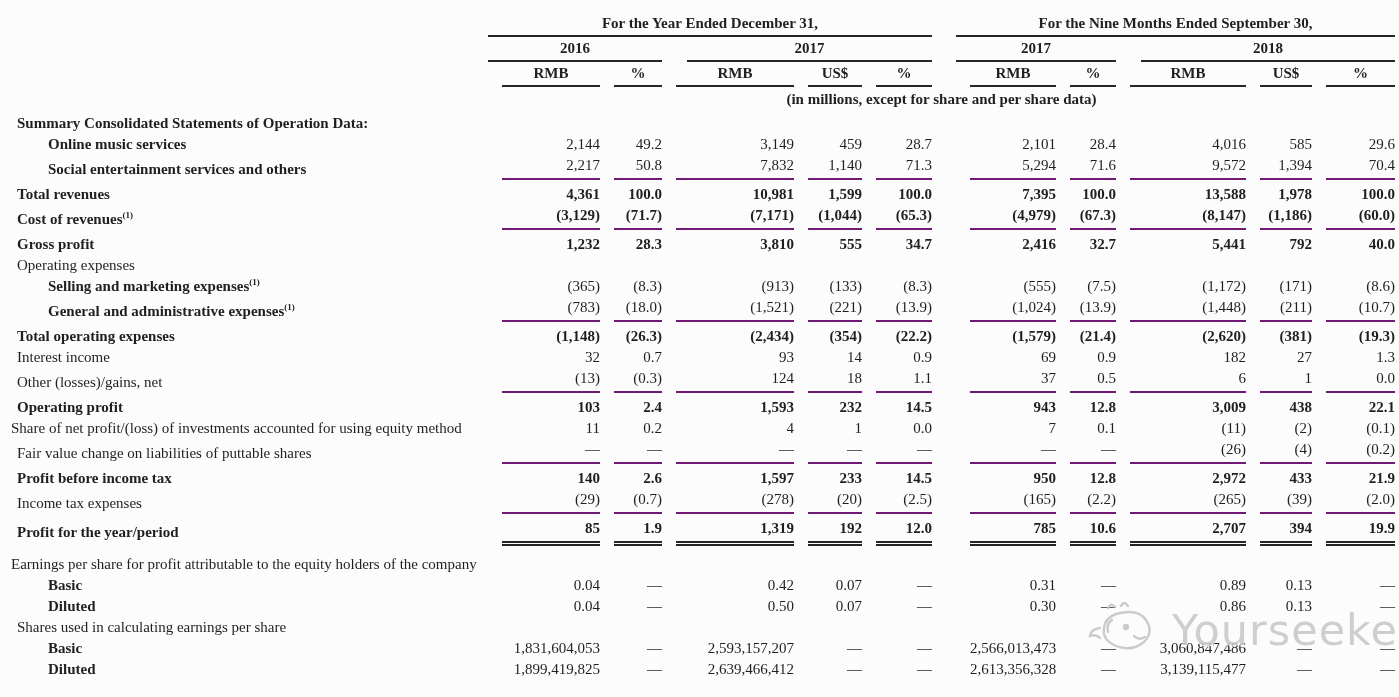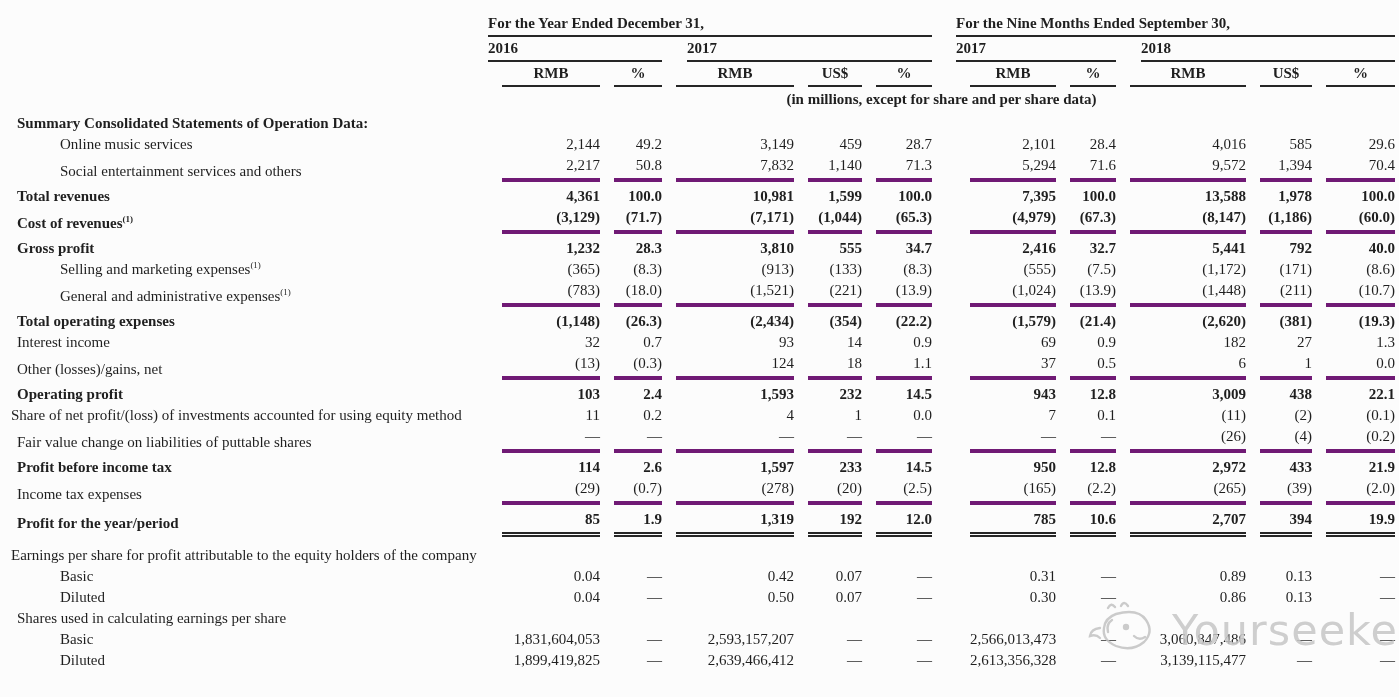--- a/index.html
+++ b/index.html
@@ -20,41 +20,41 @@
     font-size:15px;
   }
   td { padding:0; vertical-align:bottom; line-height:21px; overflow:visible; }
   td:last-child { padding-right:4px; }
   td.label { text-align:left; }
   td.num { text-align:right; padding-left:14px; }
   td.sp { }
   .cw { display:block; width:100%; }
   
   tr.hdr td { font-weight:bold; line-height:22px; }
-  .ghead { }
+  .ghead { text-align:center; }
   .ghead .ulw { border-bottom:2.5px solid #262626; padding-bottom:1px; display:block; }
   .uhead { text-align:center; padding-left:14px; }
   .uhead .ulw { border-bottom:2px solid #262626; padding-bottom:1px; display:block; }
   .ml { margin-left:25px; }
   .note { font-weight:bold; text-align:center; padding:1px 0 3px 0; line-height:20px; }
   
   tr.bold td { font-weight:bold; }
-  tr.ul td.num .cw { border-bottom:4px solid #701a75; padding-bottom:2px; }
+  tr.ul td.num .cw { border-bottom:2px solid #701a75; padding-bottom:2px; }
   tr.dul td.num .cw {
     border-bottom:2px solid #262626; padding-bottom:2px;
     position:relative;
   }
   tr.dul td.num .cw::after {
     content:""; position:absolute; left:0; right:0; bottom:-5px;
     border-bottom:2px solid #262626;
   }
   tr.gapsm > td { padding-top:4px; }
   tr.gaplg > td { padding-top:11px; }
   .flush { padding-left:17px; }
-  .ind   { padding-left:60px; }
+  .ind   { padding-left:48px;font-weight:bold; }
   .hang  { padding-left:20px; text-indent:-17px;margin-left:8px; }
   sup { font-size:9px; line-height:0; }
   
   .watermark {
     position:absolute; left:1086px; top:594px;
     display:flex; align-items:center; gap:4px;
     pointer-events:none; opacity:0.85;
   }
   .wm-text {
     font-family:"DejaVu Sans","Liberation Sans",sans-serif;
@@ -330,20 +330,26 @@
           </td>
           <td class="num">
             <div class="cw">792</div>
           </td>
           <td class="num">
             <div class="cw">40.0</div>
           </td>
         </tr>
         <tr>
           <td class="label">
+            <div class="flush">Operating expenses</div>
+          </td>
+          <td colspan="11"></td>
+        </tr>
+        <tr>
+          <td class="label">
             <div class="ind">Selling and marketing expenses<sup>(1)</sup></div>
           </td>
           <td class="num">
             <div class="cw">(365)</div>
           </td>
           <td class="num">
             <div class="cw">(8.3)</div>
           </td>
           <td class="num">
             <div class="cw">(913)</div>
@@ -621,21 +627,21 @@
           </td>
           <td class="num">
             <div class="cw">(0.2)</div>
           </td>
         </tr>
         <tr class="bold gapsm">
           <td class="label">
             <div class="flush">Profit before income tax</div>
           </td>
           <td class="num">
-            <div class="cw">114</div>
+            <div class="cw">140</div>
           </td>
           <td class="num">
             <div class="cw">2.6</div>
           </td>
           <td class="num">
             <div class="cw">1,597</div>
           </td>
           <td class="num">
             <div class="cw">233</div>
           </td>

